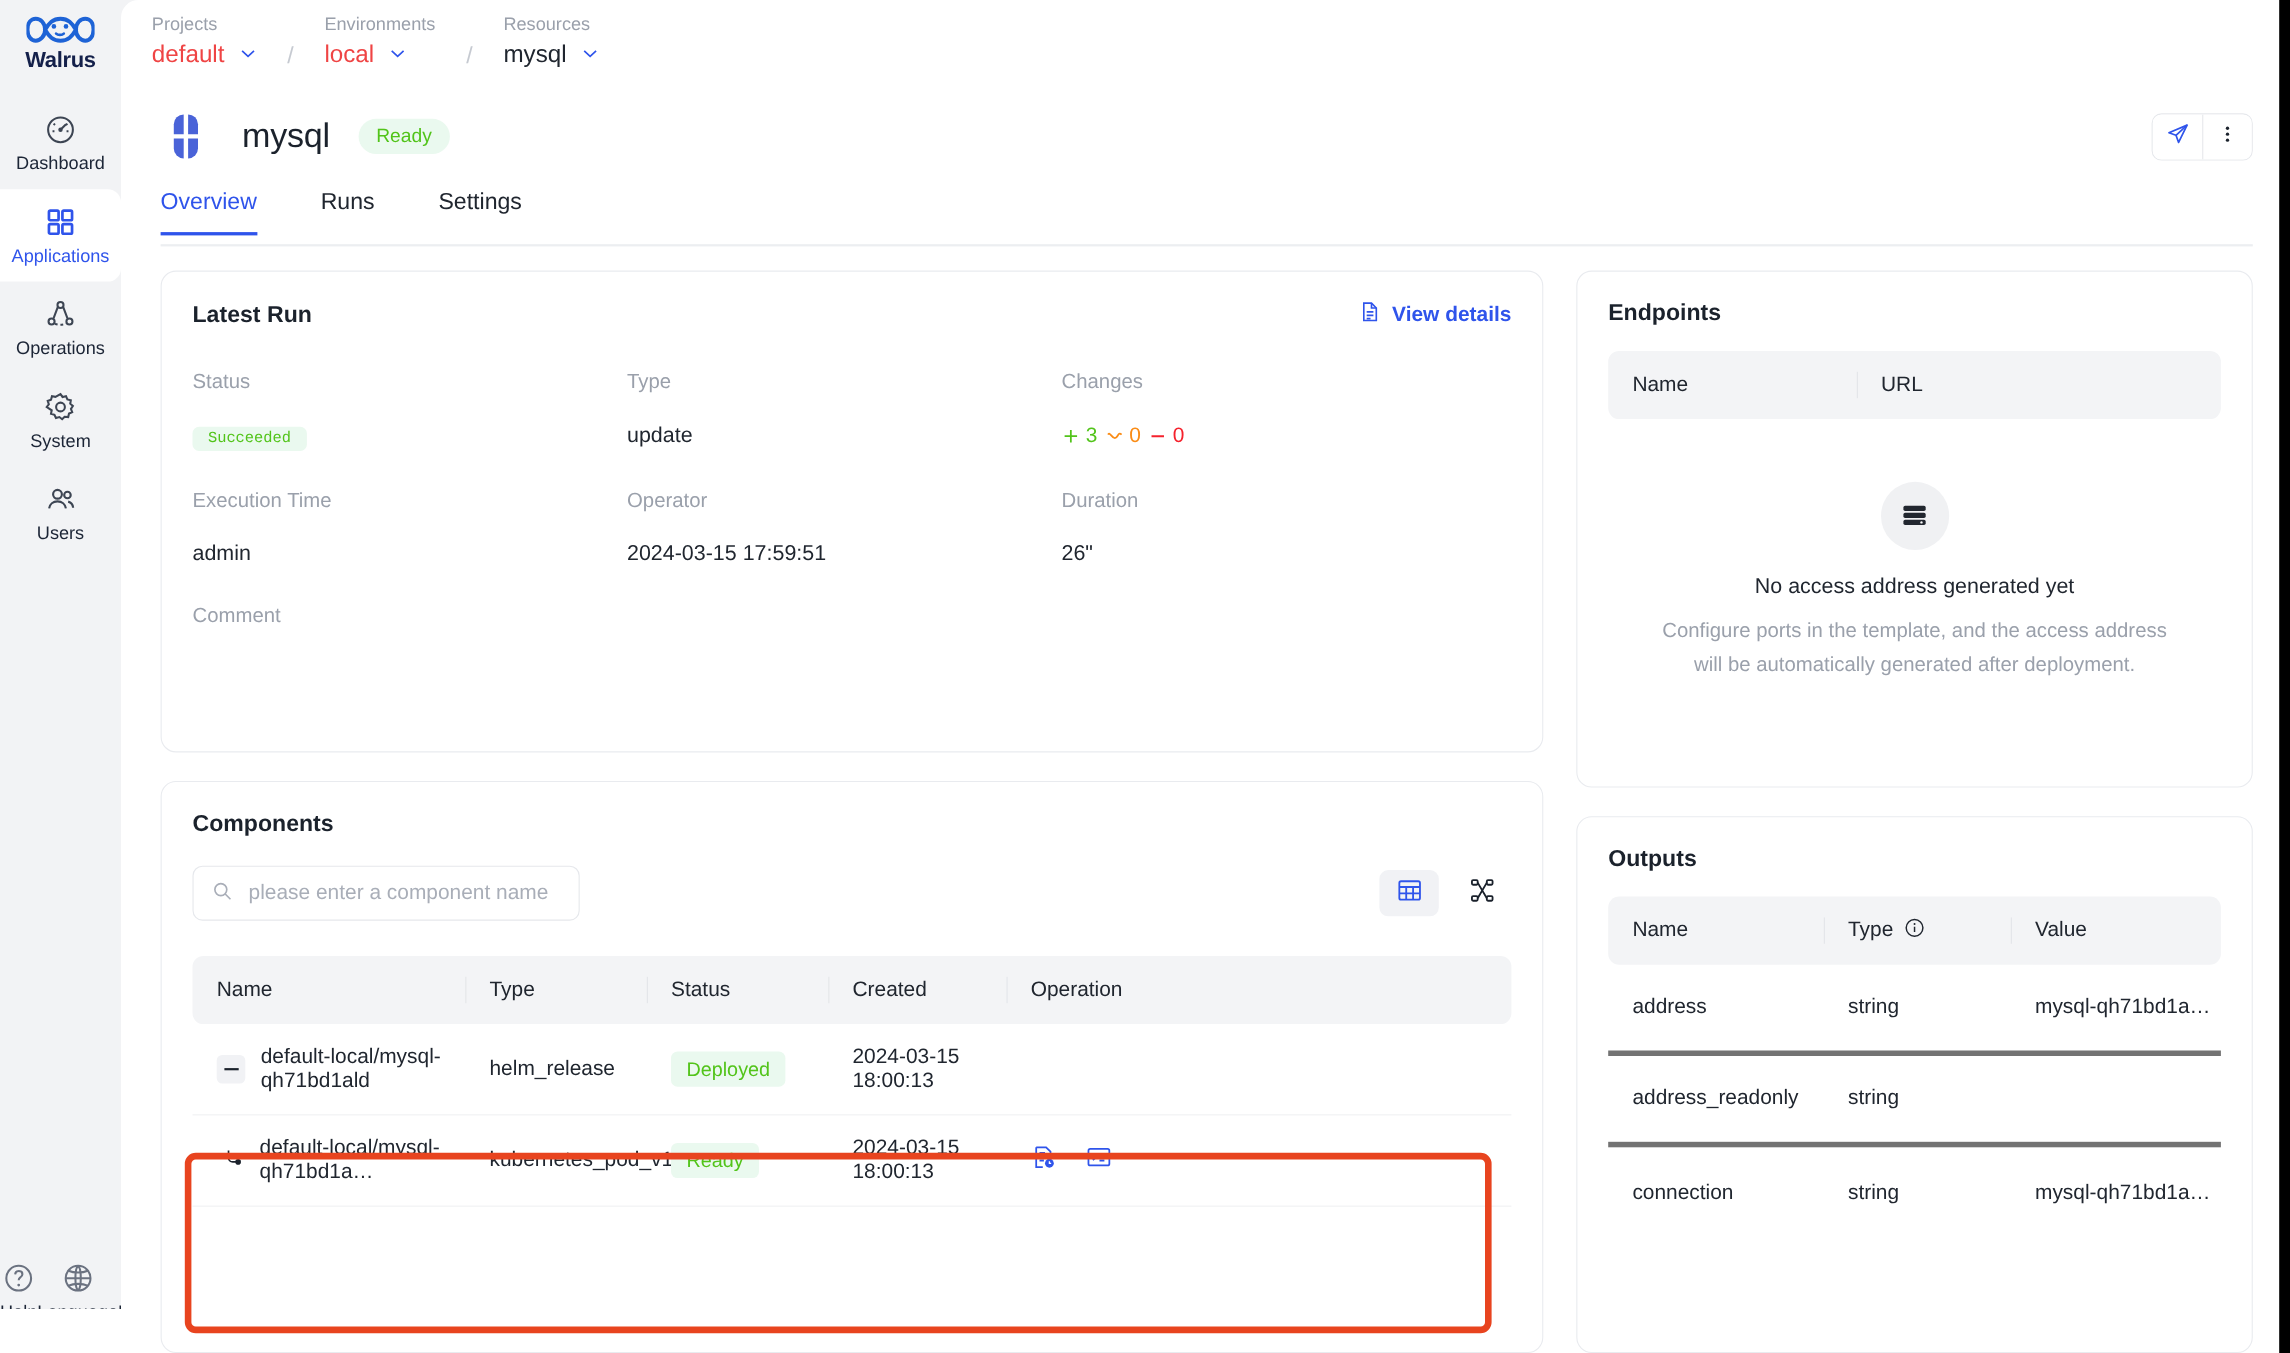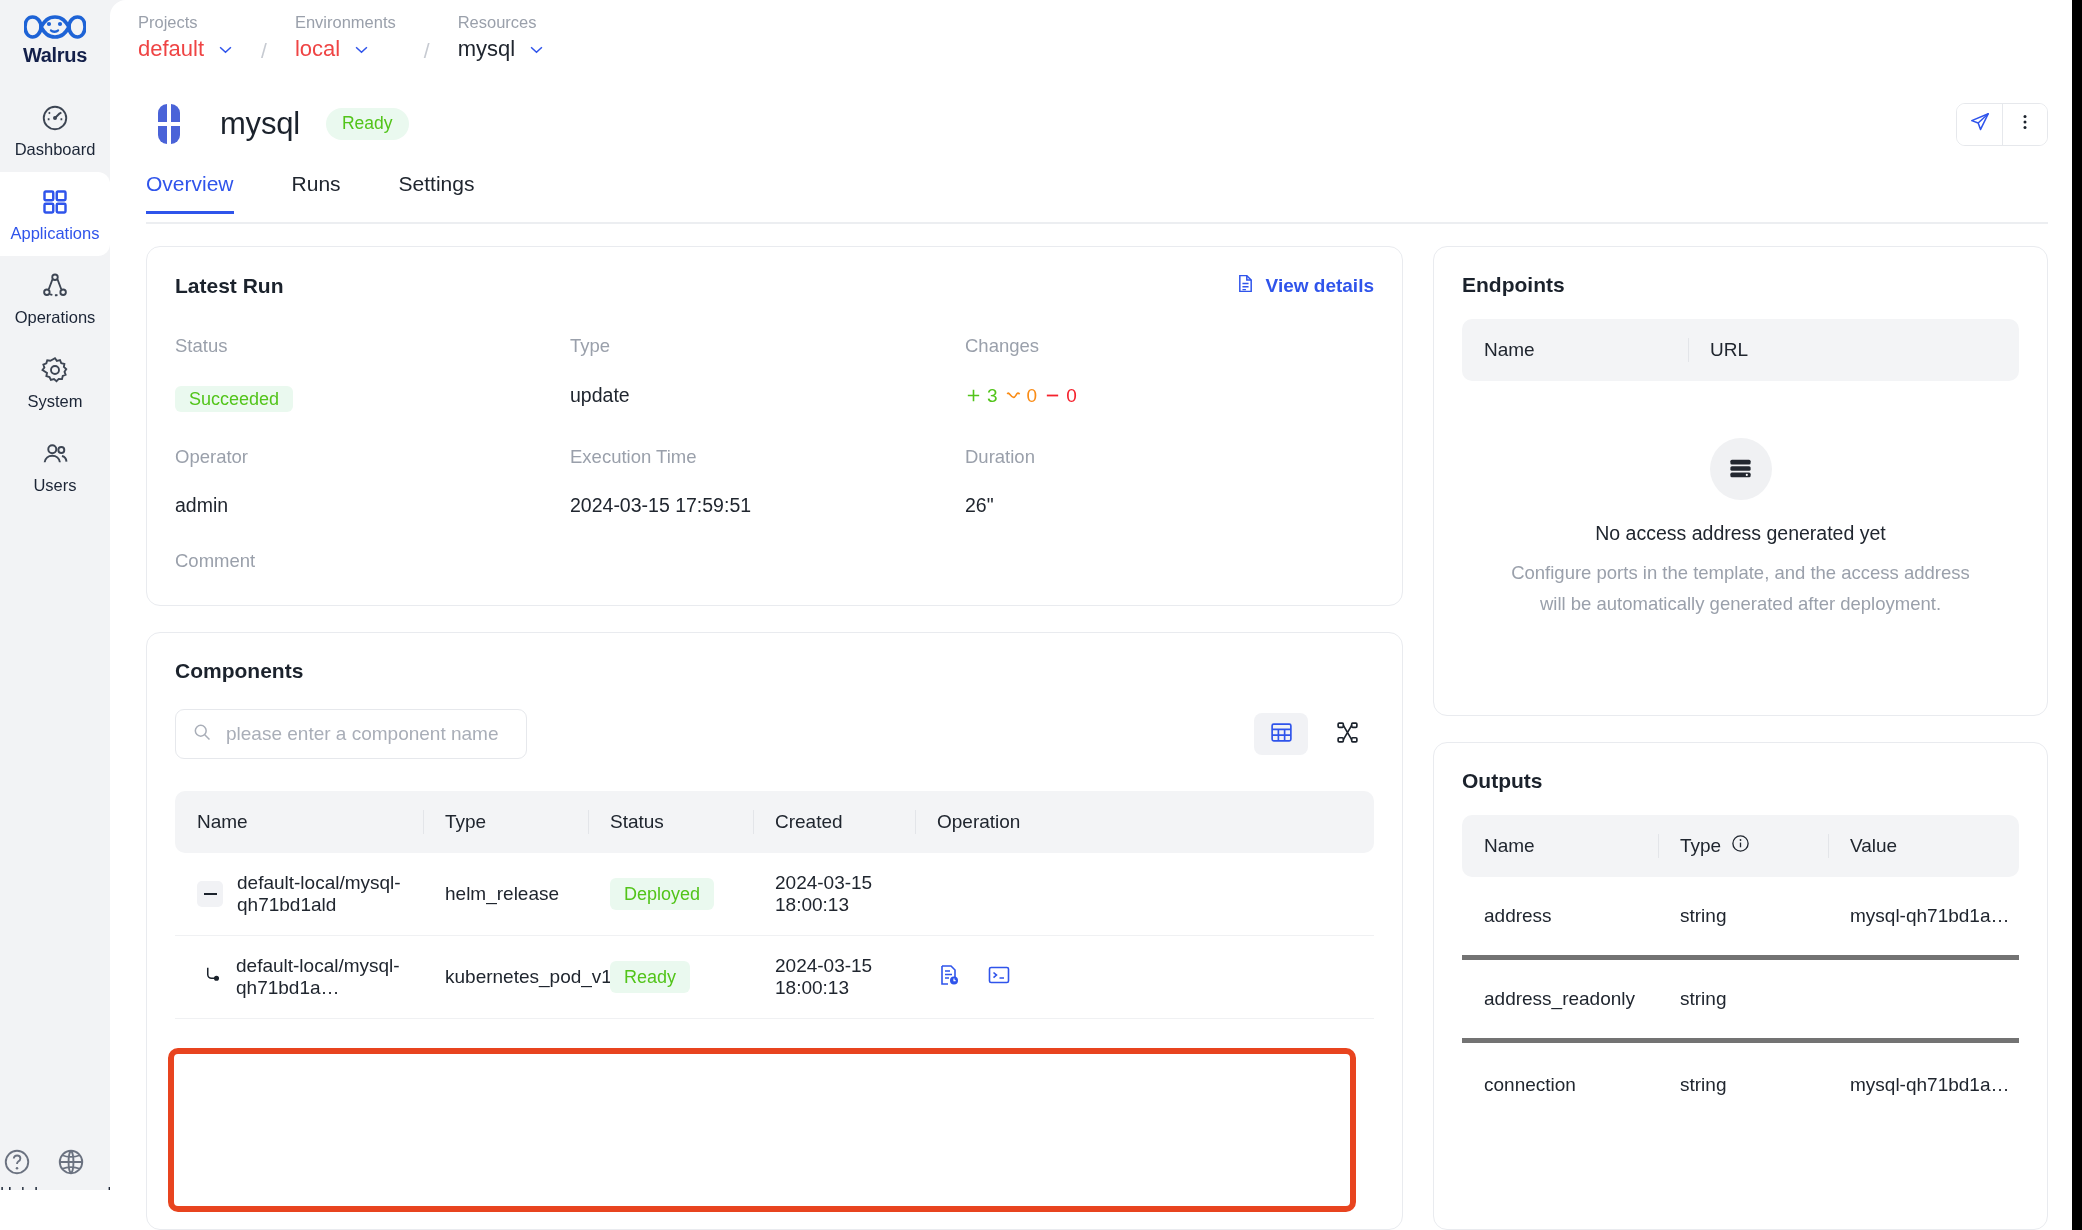--- a/index.html
+++ b/index.html
@@ -97,31 +97,31 @@
   .content { flex:1; padding: 22px 34px 0 36px; display:flex; gap: 30px; overflow:hidden; }
   .col-left { flex: 1 1 auto; display:flex; flex-direction:column; gap: 26px; min-width:0; }
   .col-right { flex: 0 0 615px; display:flex; flex-direction:column; gap: 26px; }
 
   .card {
     background:#fff; border:1px solid #e9ebef; border-radius: 14px;
   }
   .card-title { font-size: 21px; font-weight: bold; color:#1b222c; }
 
   
-  .latestrun { padding: 26px 28px 0 28px; height: 360px; }
+  .latestrun { padding: 26px 28px 0 28px; height: 438px; }
   .lr-head { display:flex; align-items:center; }
   .view-details { margin-left:auto; display:flex; align-items:center; gap:10px; cursor:pointer; }
   .view-details span { font-size: 19px; color:#2f54eb; font-weight:bold; }
 
   .lr-grid { margin-top: 38px; display:grid; grid-template-columns: 395px 395px 1fr; row-gap: 0; }
   .f-label { font-size: 18.5px; color:#9aa0ab; line-height:1; padding-bottom: 30px;}
   .f-value { font-size: 19.5px; color:#20262f; line-height:1; padding-bottom: 36px; }
   .badge-succ {
     display:inline-block; padding: 4px 14px; border-radius:6px; background:#eaf9ef;
-    color:#52c41a; font-size:18px; line-height:1;
+    color:#52c41a; font-size:14px; line-height:1;font-family:Liberation Mono, monospace;
   }
   .changes { display:flex; align-items:center; gap: 7px; font-size: 19px; }
   .chg { display:flex; align-items:center; gap:5px; }
   .chg.add { color:#52c41a; } .chg.mod { color:#fa8c16; } .chg.del { color:#f5222d; }
 
   
   .endpoints { padding: 26px 28px 0 28px; height: 470px; display:flex; flex-direction:column; }
   .tbl { margin-top: 22px; }
   .tbl-head {
     display:flex; background:#f3f4f6; border-radius: 10px; height: 62px; align-items:center;
@@ -439,22 +439,22 @@
                 </span>
                 <span class="chg del">
                   <svg width="17" height="17" viewBox="0 0 18 18" stroke="#f5222d" stroke-width="1.9">
                       <path d="M3 9h12"></path>
                     </svg>
                   <span>0</span>
                 </span>
               </span>
             </div>
 
+            <div class="f-label">Execution Time</div>
             <div class="f-label">Operator</div>
-            <div class="f-label">Execution Time</div>
             <div class="f-label">Duration</div>
 
             <div class="f-value">admin</div>
             <div class="f-value">2024-03-15 17:59:51</div>
             <div class="f-value">26"</div>
 
             <div class="f-label">Comment</div>
             <div class="f-label"></div>
             <div class="f-label"></div>
           </div>

